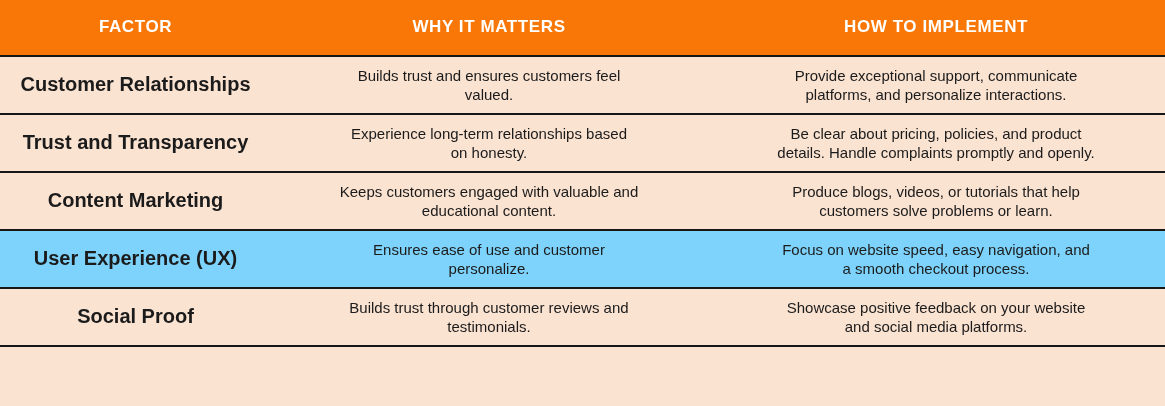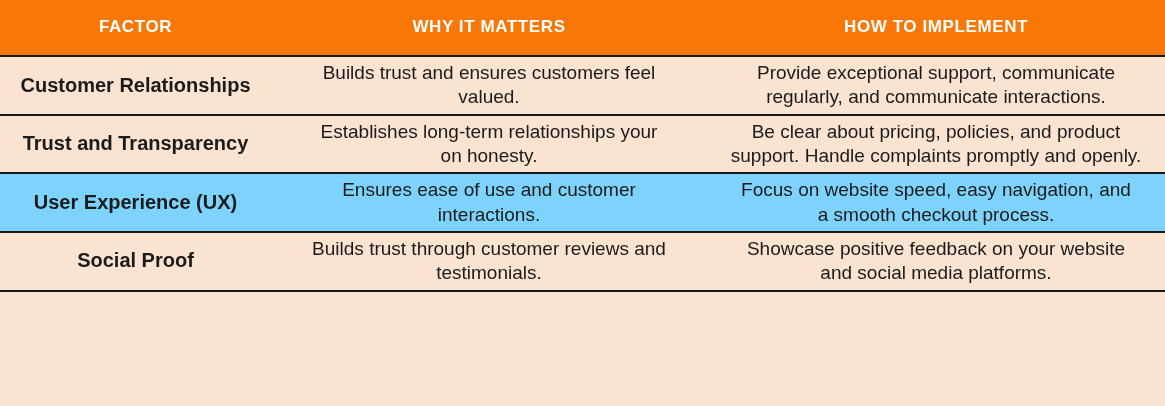--- a/index.html
+++ b/index.html
@@ -67,21 +67,21 @@
     padding: 4px 10px;
     line-height: 1.28;
     border: none;
   }
   tbody td.cell-factor {
     font-size: 20px;
     font-weight: bold;
   }
   tbody td.cell-why,
   tbody td.cell-how {
-    font-size: 19px;
+    font-size: 15px;
   }
   .cell-line { display: block; }
 </style>
 </head>
 <body>
 
 <div id="table-root" style="background: rgb(251, 227, 210);">
   <table class="matrix">
     <colgroup>
       <col class="c-factor">
@@ -98,43 +98,54 @@
     <tbody>
 
       <tr class="data-row" style="background: rgb(251, 227, 210); border-top-color: rgb(23, 23, 23);">
         <td class="cell cell-factor" style="color: rgb(27, 27, 27);">Customer Relationships</td>
         <td class="cell cell-why" style="color: rgb(27, 27, 27);">
           <span class="cell-line">Builds trust and ensures customers feel</span>
           <span class="cell-line">valued.</span>
         </td>
         <td class="cell cell-how" style="color: rgb(27, 27, 27);">
           <span class="cell-line">Provide exceptional support, communicate</span>
-          <span class="cell-line">regularly, and communicate interactions.</span>
+          <span class="cell-line">platforms, and personalize interactions.</span>
         </td>
       </tr>
 
 
       <tr class="data-row" style="background: rgb(251, 227, 210); border-top-color: rgb(23, 23, 23);">
         <td class="cell cell-factor" style="color: rgb(27, 27, 27);">Trust and Transparency</td>
         <td class="cell cell-why" style="color: rgb(27, 27, 27);">
-          <span class="cell-line">Establishes long-term relationships your</span>
+          <span class="cell-line">Experience long-term relationships based</span>
           <span class="cell-line">on honesty.</span>
         </td>
         <td class="cell cell-how" style="color: rgb(27, 27, 27);">
           <span class="cell-line">Be clear about pricing, policies, and product</span>
-          <span class="cell-line">support. Handle complaints promptly and openly.</span>
+          <span class="cell-line">details. Handle complaints promptly and openly.</span>
         </td>
       </tr>
 
+      <tr class="data-row" style="background: rgb(251, 227, 210); border-top-color: rgb(23, 23, 23);">
+        <td class="cell cell-factor" style="color: rgb(27, 27, 27);">Content Marketing</td>
+        <td class="cell cell-why" style="color: rgb(27, 27, 27);">
+          <span class="cell-line">Keeps customers engaged with valuable and</span>
+          <span class="cell-line">educational content.</span>
+        </td>
+        <td class="cell cell-how" style="color: rgb(27, 27, 27);">
+          <span class="cell-line">Produce blogs, videos, or tutorials that help</span>
+          <span class="cell-line">customers solve problems or learn.</span>
+        </td>
+      </tr>
 
       <tr class="data-row" style="background: #7dd3fc; border-top-color: rgb(23, 23, 23); border-radius: 26px;">
         <td class="cell cell-factor" style="color: rgb(27, 27, 27);">User Experience (UX)</td>
         <td class="cell cell-why" style="color: rgb(27, 27, 27);">
           <span class="cell-line">Ensures ease of use and customer</span>
-          <span class="cell-line">interactions.</span>
+          <span class="cell-line">personalize.</span>
         </td>
         <td class="cell cell-how" style="color: rgb(27, 27, 27);">
           <span class="cell-line">Focus on website speed, easy navigation, and</span>
           <span class="cell-line">a smooth checkout process.</span>
         </td>
       </tr>
 
       <tr class="data-row" style="background: rgb(251, 227, 210); border-top-color: rgb(23, 23, 23); border-bottom-color: rgb(23, 23, 23); padding-left: 16px;">
         <td class="cell cell-factor" style="color: rgb(27, 27, 27);">Social Proof</td>
         <td class="cell cell-why" style="color: rgb(27, 27, 27);">

